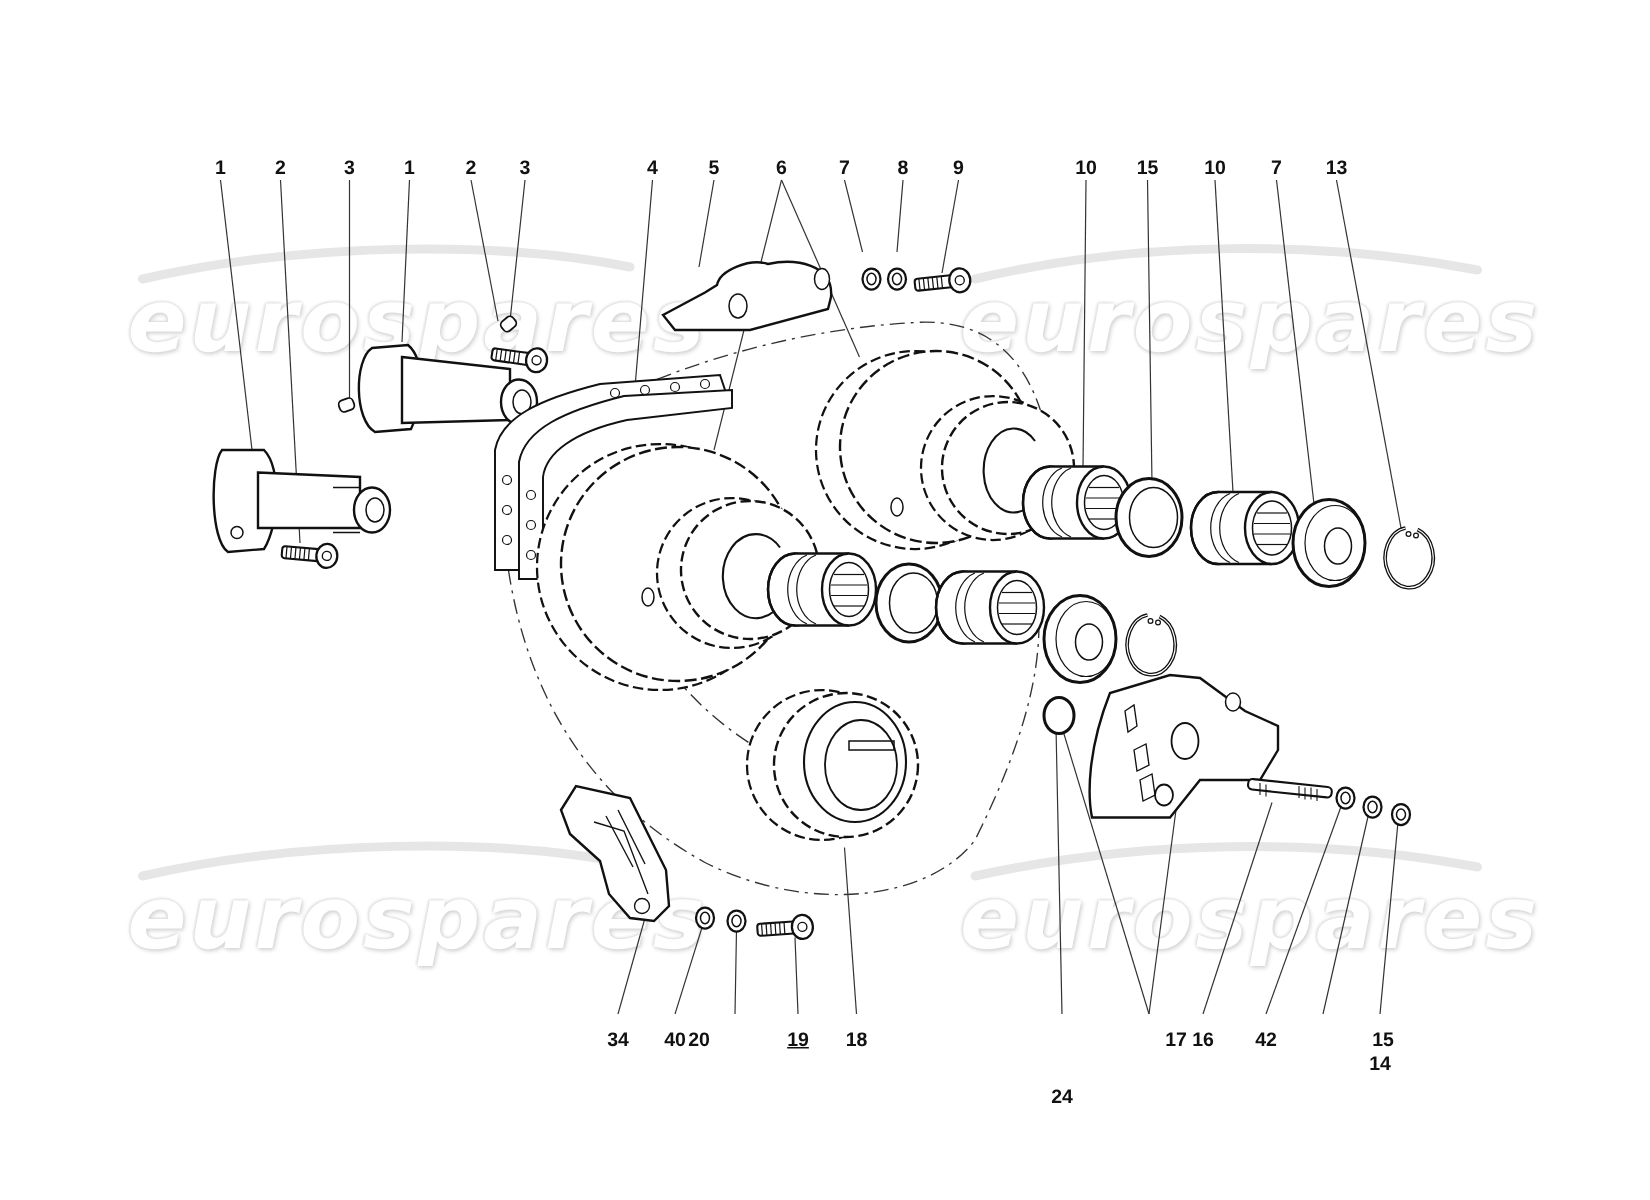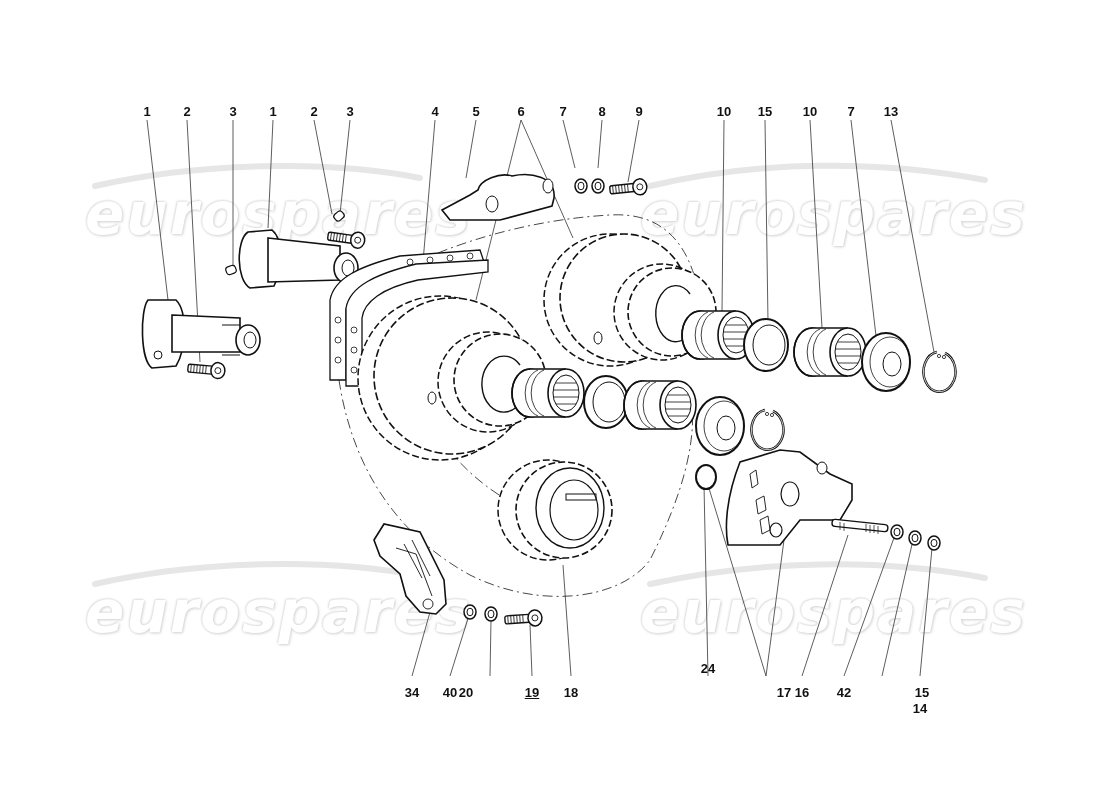--- a/index.html
+++ b/index.html
@@ -284,20 +284,20 @@
   <div class="callout-label" style="left:765px;top:105px;">15</div>
   <div class="callout-label" style="left:810px;top:105px;">10</div>
   <div class="callout-label" style="left:851px;top:105px;">7</div>
   <div class="callout-label" style="left:891px;top:105px;">13</div>
 
   <div class="callout-label" style="left:412px;top:686px;">34</div>
   <div class="callout-label" style="left:450px;top:686px;">40</div>
   <div class="callout-label" style="left:466px;top:686px;">20</div>
   <div class="callout-label" style="left:532px;top:686px;text-decoration:underline;">19</div>
   <div class="callout-label" style="left:571px;top:686px;">18</div>
-  <div class="callout-label" style="left:708px;top:662px;">24</div>
+  <div class="callout-label" style="left:708px;top:724px;">24</div>
   <div class="callout-label" style="left:784px;top:686px;">17</div>
   <div class="callout-label" style="left:802px;top:686px;">16</div>
   <div class="callout-label" style="left:844px;top:686px;">42</div>
   <div class="callout-label" style="left:882px;top:686px;margin-left:40px;">15</div>
   <div class="callout-label" style="left:920px;top:686px;margin-top:16px;">14</div>
 
 </div>
 
 </body></html>

